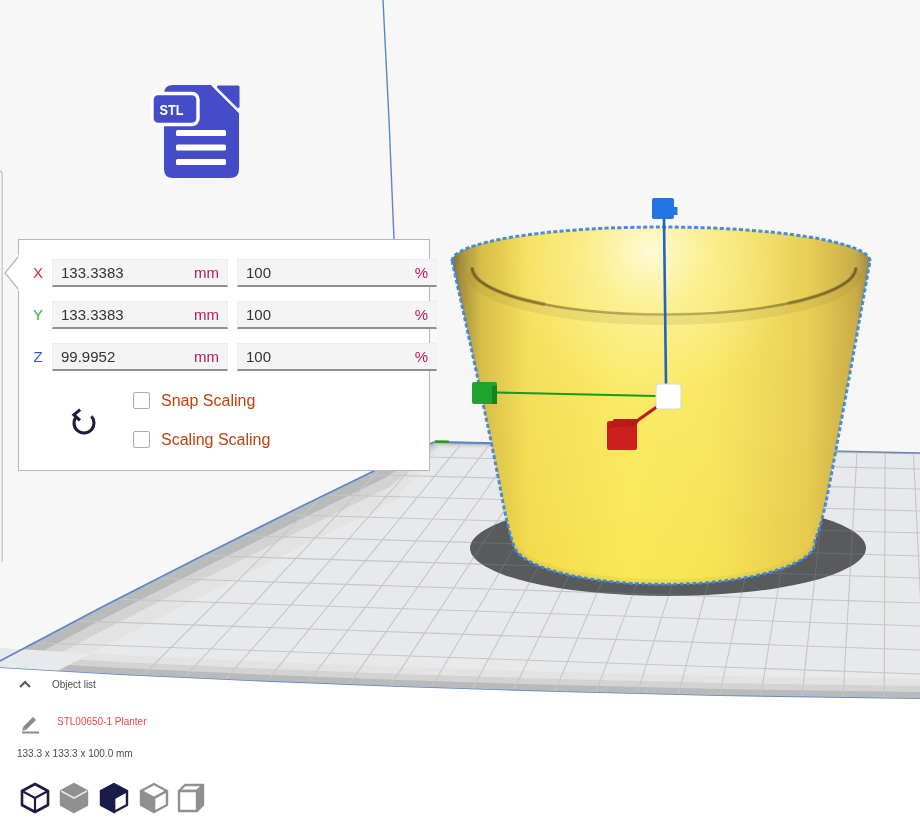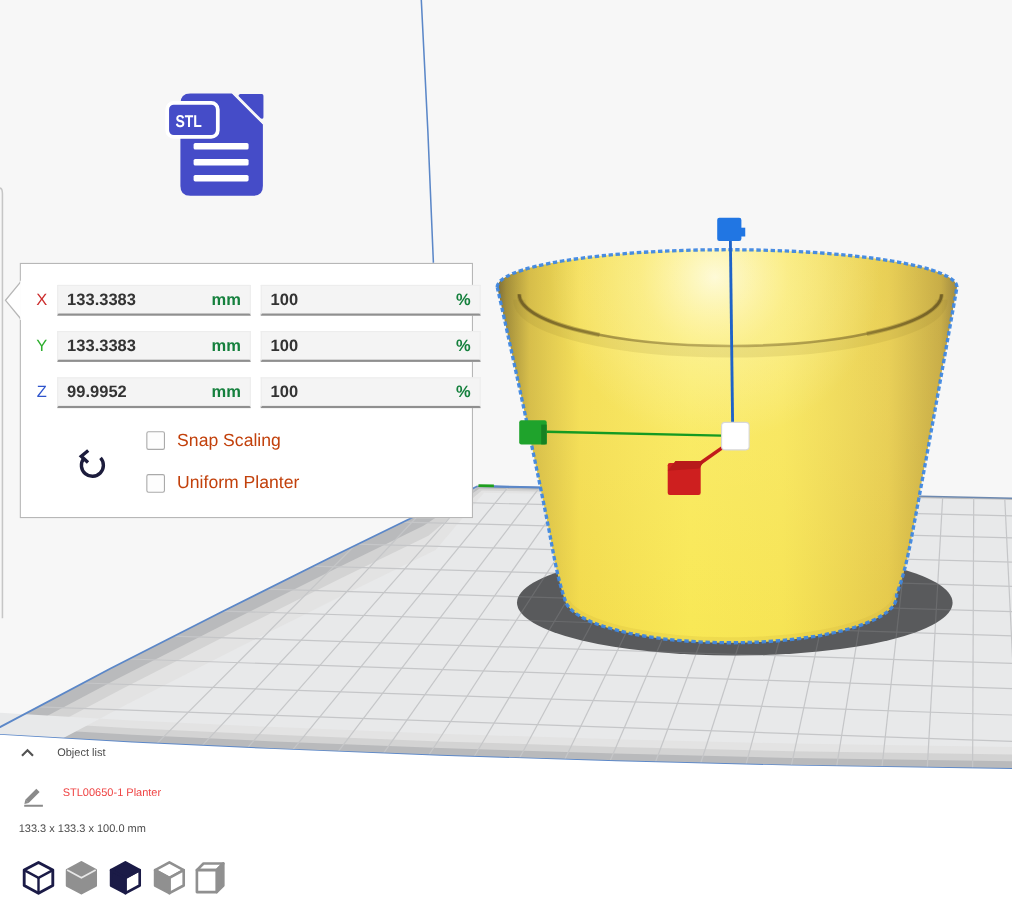--- a/index.html
+++ b/index.html
@@ -4,22 +4,22 @@
 * { margin:0; padding:0; box-sizing:border-box; }
 html,body { width:920px; height:830px; overflow:hidden; background:#f7f7f7;
   font-family:"Liberation Sans", sans-serif; position:relative; }
 #root { position:absolute; left:0; top:0; width:920px; height:830px; }
 .panel { position:absolute; left:18px; top:239px; width:412px; height:232px;
   background:#ffffff; border:1px solid #b7b7b7; }
 .notch { position:absolute; left:3px; top:255px; }
 .axis { position:absolute; font-size:15px; width:20px; text-align:center; }
 .field { position:absolute; height:28px; background:#f4f4f4; border:1px solid #ededed;
   border-bottom:2px solid #8f8f8f; font-size:15px; color:#333; line-height:25px;
-  padding:0 8px; white-space:nowrap;font-weight:bold; }
-.field .unit { float:right; color:#15803d; }
+  padding:0 8px; white-space:nowrap; }
+.field .unit { float:right; color:#be185d; }
 .f1 { left:33px; width:176px; }
 .f2 { left:218px; width:200px; }
 .cb { position:absolute; width:17px; height:17px; background:#fdfdfd;
   border:1px solid #aaaaaa; border-radius:2px; }
 .cblab { position:absolute; font-size:16px; color:#c2410c; }
 .btxt { position:absolute; color:#4b4b4b; font-size:10px; white-space:nowrap; }
 </style></head>
 <body>
 <div id="root">
 <svg id="scene" width="920" height="830" viewBox="0 0 920 830" xmlns="http://www.w3.org/2000/svg">
@@ -157,21 +157,21 @@
   <div class="axis" style="left:9px;top:108px;color:#2f55cc;">Z</div>
   <div class="field f1" style="top:19px;">133.3383<span class="unit">mm</span></div>
   <div class="field f2" style="top:19px;">100<span class="unit">%</span></div>
   <div class="field f1" style="top:61px;">133.3383<span class="unit">mm</span></div>
   <div class="field f2" style="top:61px;">100<span class="unit">%</span></div>
   <div class="field f1" style="top:103px;">99.9952<span class="unit">mm</span></div>
   <div class="field f2" style="top:103px;">100<span class="unit">%</span></div>
   <div class="cb" style="left:114px;top:152px;"></div>
   <div class="cblab" style="left:142px;top:152px;">Snap Scaling</div>
   <div class="cb" style="left:114px;top:191px;"></div>
-  <div class="cblab" style="left:142px;top:191px;">Uniform Planter</div>
+  <div class="cblab" style="left:142px;top:191px;">Scaling Scaling</div>
 </div>
 <svg class="notch" width="18" height="36" viewBox="0 0 18 36">
   <path d="M 16,1 L 2,18 L 16,35" fill="#ffffff" stroke="#b7b7b7" stroke-width="1.2"></path>
   <rect x="15.4" y="0" width="4" height="36" fill="#ffffff"></rect>
 </svg>
 <svg style="position:absolute;left:148px;top:80px" width="100" height="105" viewBox="0 0 100 105">
 <path d="M 25,5 L 63,5 L 91,33 L 91,89 Q 91,98 82,98 L 25,98 Q 16,98 16,89 L 16,14 Q 16,5 25,5 Z" fill="#454cc8"></path>
 <path d="M 61,3 L 93,35 L 93,3 Z" fill="#f7f7f7"></path>
 <polygon points="70.5,7 90,7 90,26.5" fill="#454cc8" stroke="#454cc8" stroke-width="3" stroke-linejoin="round"></polygon>
 <rect x="4" y="13.5" width="46" height="31" rx="6" fill="#454cc8" stroke="#ffffff" stroke-width="3.4"></rect>

